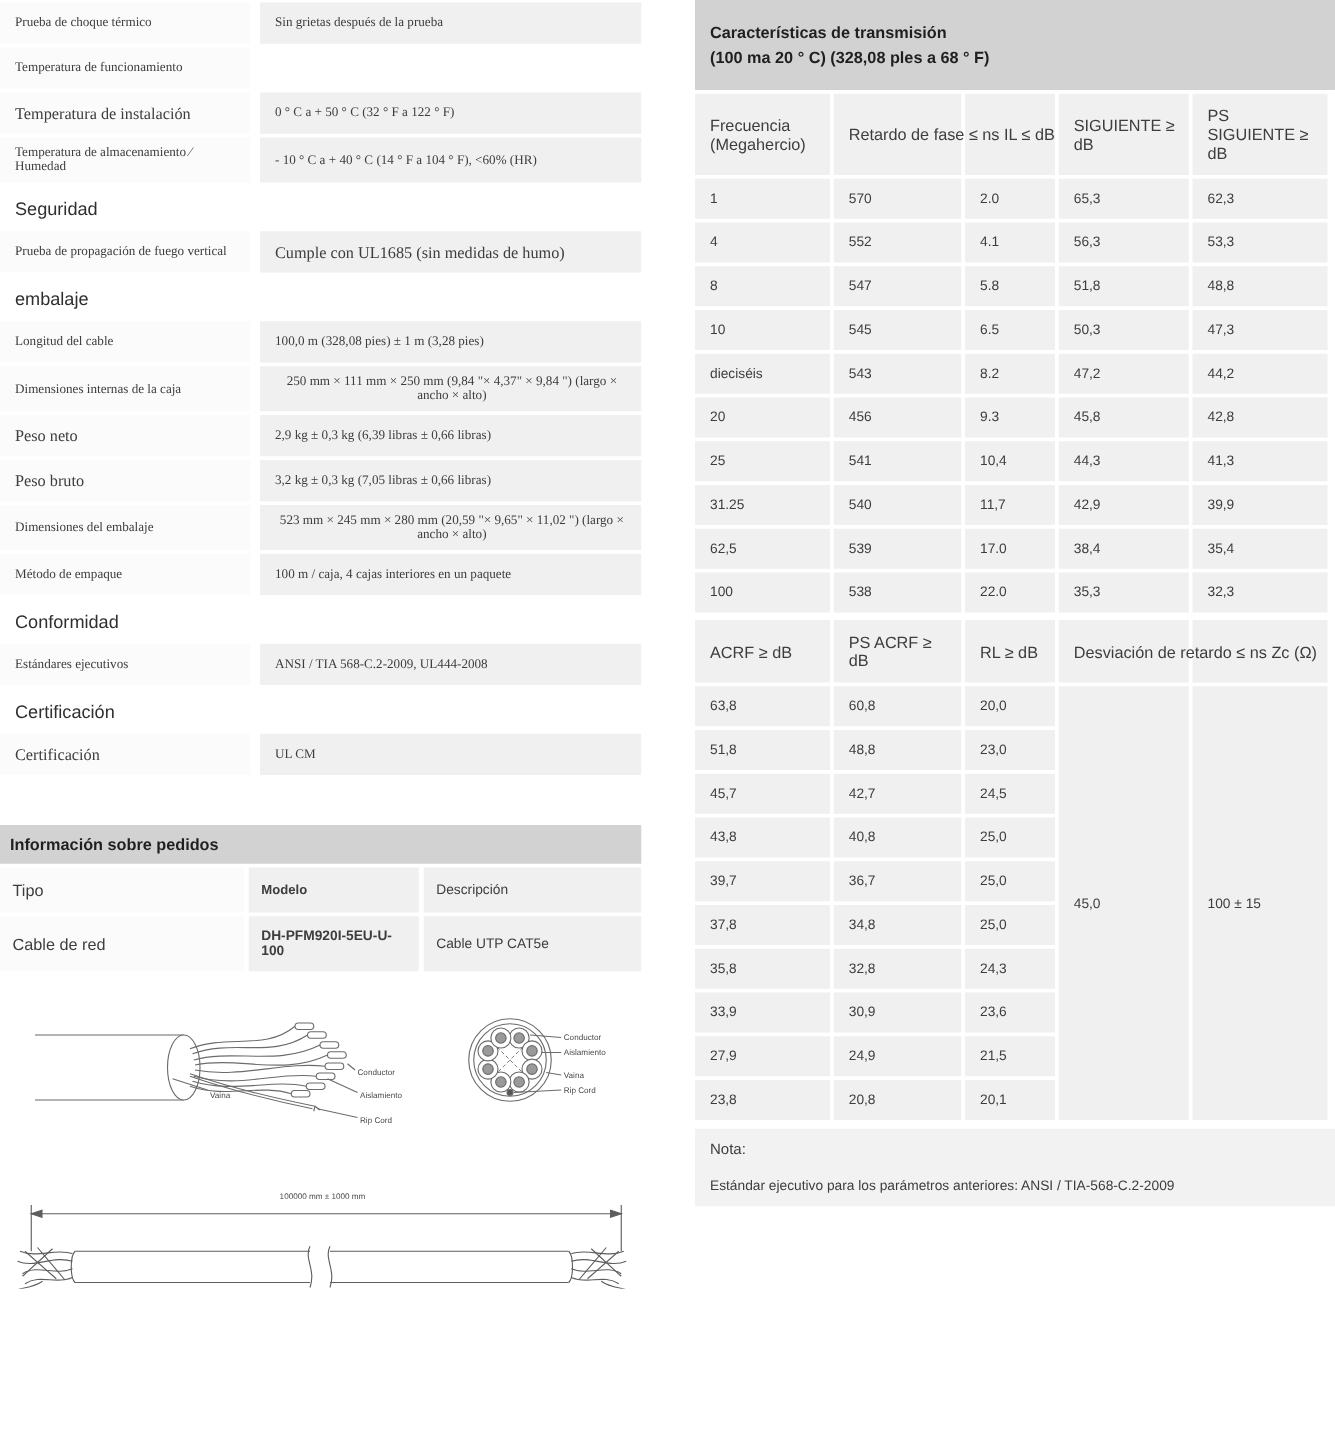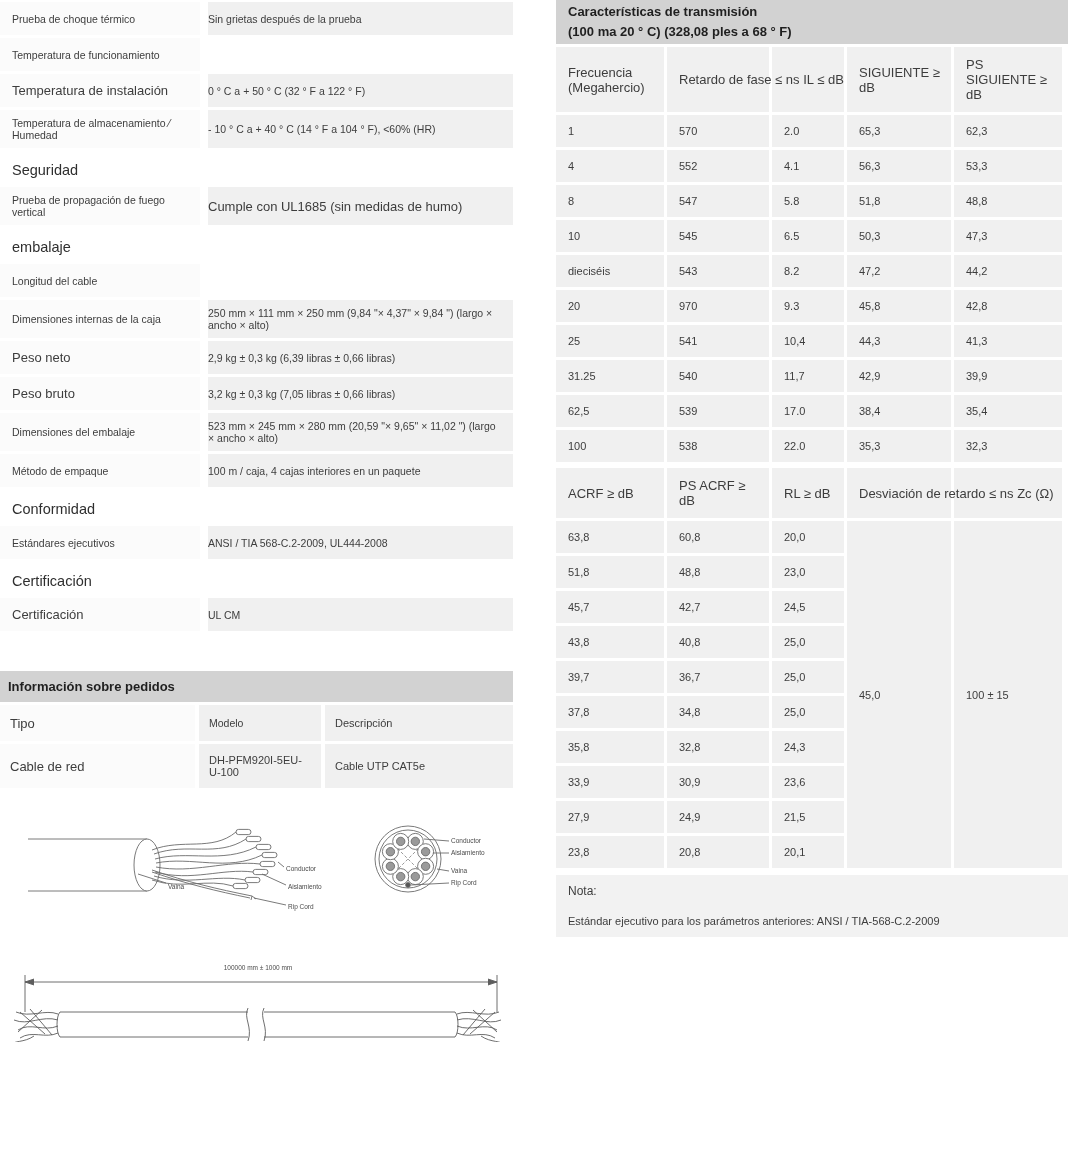--- a/index.html
+++ b/index.html
@@ -2,54 +2,54 @@
 <html><head>
 <meta charset="utf-8">
 <style>
   html,body{margin:0;padding:0;background:#ffffff;}
   body{width:1068px;height:1150px;font-family:"Liberation Sans","DejaVu Sans",sans-serif;color:#3d3d3d;}
   .page{position:relative;width:1068px;height:1150px;overflow:hidden;background:#fff;}
   .col-left{position:absolute;left:0;top:2px;width:513px;}
   .col-right{position:absolute;left:556px;top:0;width:512px;}
 
   
-  .spec-row{display:flex;gap:8px;margin-bottom:3px;}
+  .spec-row{display:flex;gap:8px;margin-bottom:3px;font-family:Liberation Serif, serif;}
   .spec-label{box-sizing:border-box;width:200px;background:#fbfbfb;padding:7px 6px 7px 12px;
     display:flex;align-items:center;font-size:10.5px;min-height:33px;white-space:pre-line;}
-  .spec-value{box-sizing:border-box;flex:1;background:#f0f0f0;padding:7px 10px 7px 0;
-    display:flex;align-items:center;font-size:10.5px;min-height:33px;}
+  .spec-value{box-sizing:border-box;flex:1;background:#f0f0f0;padding:7px 10px 7px 12px;
+    display:flex;align-items:center;font-size:10.5px;min-height:33px;text-align:center;}
   .lg{font-size:13px;}
   .section-title{font-size:14.5px;color:#2f2f2f;padding:11px 0 9px 12px;}
 
   
   .header-bar{box-sizing:border-box;background:#d2d2d2;color:#1f1f1f;font-weight:bold;
     font-size:13px;padding:8px 8px;}
   .bar-ordering{margin-top:40px;}
   .bar-dimensions{margin-top:52px;}
 
   
   #ordering-table{margin-top:3px;}
   .o-row{display:flex;gap:4px;margin-bottom:3px;}
   .o-cell{box-sizing:border-box;background:#f0f0f0;display:flex;align-items:center;
     padding:6px 10px;font-size:11px;}
   .o-c1{width:195px;background:#fbfbfb;font-size:13px;}
-  .o-c2{width:122px;}
+  .o-c2{width:136px;font-weight:bold;}
   .o-c3{flex:1;}
   .o-head{min-height:36px;}
   .o-data{min-height:44px;}
   .o-head.o-c2{font-size:10.5px;}
 
   
   .diagrams{margin-top:24px;}
   .diagrams svg{display:block;}
   .dg-text{font-size:6.5px;fill:#4a4a4a;}
 
   
   .trans-header{box-sizing:border-box;background:#d2d2d2;color:#1f1f1f;font-weight:bold;
-    font-size:13px;padding:2px 12px;line-height:1.55;}
+    font-size:13px;padding:16px 12px;line-height:1.55;}
   table.trans{border-collapse:separate;border-spacing:3px;width:512px;table-layout:fixed;margin-left:-3px;}
   table.trans td{background:#f0f0f0;padding:10px 10px 10px 12px;font-size:11px;vertical-align:middle;
     overflow:visible;}
   table.trans td.th{font-size:13px;}
   td.pre{white-space:pre-line;}
   td.spill{white-space:nowrap;position:relative;z-index:2;margin-top:40px;}
   td.big{font-size:12.5px;}
   td.merged{vertical-align:middle;}
   .note{box-sizing:border-box;background:#f2f2f2;margin-top:4px;padding:9px 12px 10px 12px;}
   .note-title{font-size:12px;margin-bottom:17px;}
@@ -80,20 +80,21 @@
           <div class="spec-value">- 10 ° C a + 40 ° C (14 ° F a 104 ° F), &lt;60% (HR)</div>
         </div>
         <div class="section-title">Seguridad</div>
         <div class="spec-row">
           <div class="spec-label">Prueba de propagación de fuego vertical</div>
           <div class="spec-value lg">Cumple con UL1685 (sin medidas de humo)</div>
         </div>
         <div class="section-title">embalaje</div>
         <div class="spec-row">
           <div class="spec-label">Longitud del cable</div>
+          <div class="spec-value">100,0 m (328,08 pies) ± 1 m (3,28 pies)</div>
         </div>
         <div class="spec-row">
           <div class="spec-label">Dimensiones internas de la caja</div>
           <div class="spec-value">250 mm × 111 mm × 250 mm (9,84 "× 4,37" × 9,84 ") (largo × ancho × alto)</div>
         </div>
         <div class="spec-row">
           <div class="spec-label lg">Peso neto</div>
           <div class="spec-value">2,9 kg ± 0,3 kg (6,39 libras ± 0,66 libras)</div>
         </div>
         <div class="spec-row">
@@ -301,21 +302,21 @@
           </tr>
           <tr>
             <td class="">dieciséis</td>
             <td class="">543</td>
             <td class="">8.2</td>
             <td class="">47,2</td>
             <td class="">44,2</td>
           </tr>
           <tr>
             <td class="">20</td>
-            <td class="">970</td>
+            <td class="">456</td>
             <td class="">9.3</td>
             <td class="">45,8</td>
             <td class="">42,8</td>
           </tr>
           <tr>
             <td class="">25</td>
             <td class="">541</td>
             <td class="">10,4</td>
             <td class="">44,3</td>
             <td class="">41,3</td>

